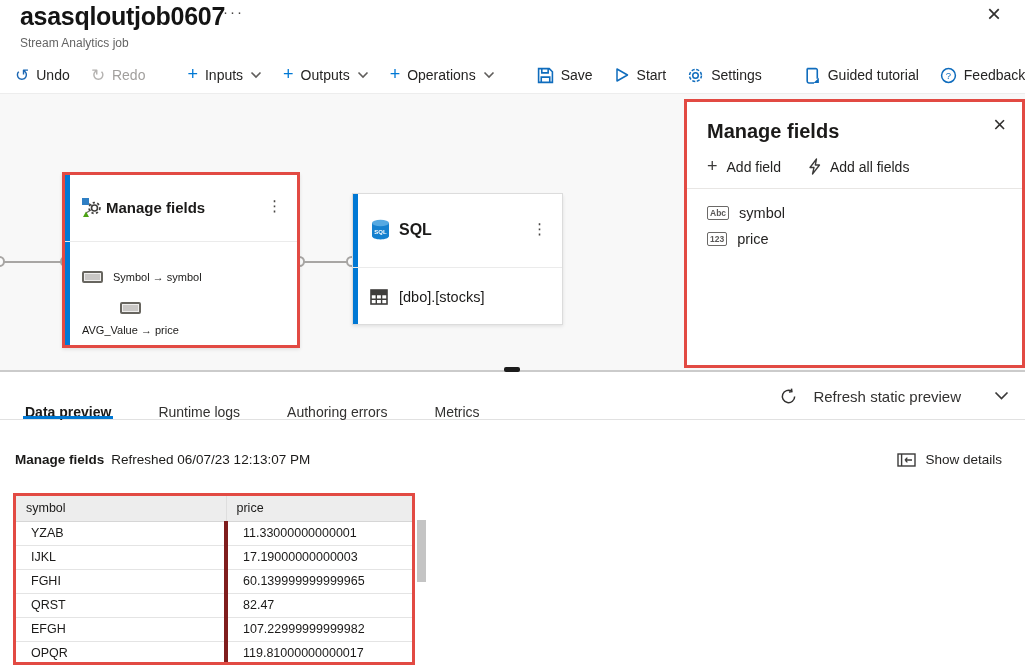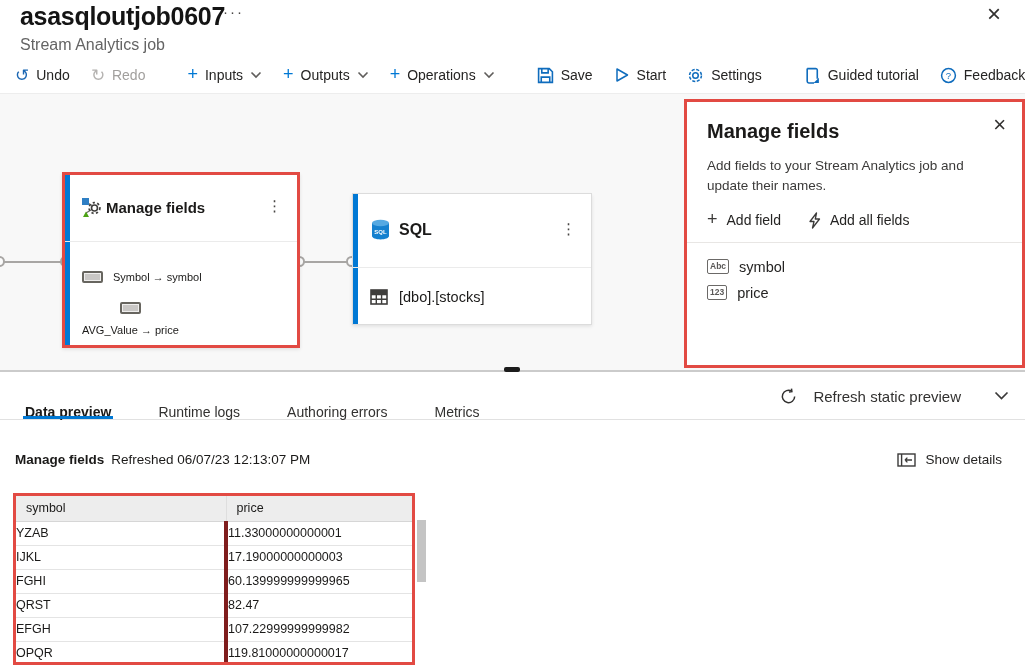--- a/index.html
+++ b/index.html
@@ -4,21 +4,21 @@
 <style>
   * { box-sizing: border-box; margin: 0; padding: 0; }
   html,body { width:1025px; height:671px; overflow:hidden; }
   body { font-family:"Liberation Sans", sans-serif; background:#fff; color:#201f1e; position:relative; }
 
   
   .header { position:absolute; top:0; left:0; right:0; height:57px; background:#fff; }
   .page-title { position:absolute; left:20px; top:2px; font-size:25px; font-weight:700; color:#141414; letter-spacing:-0.3px; }
   .more-dots { position:absolute; left:223px; top:3px; font-size:15px; color:#484644; letter-spacing:2px; cursor:pointer; }
   .page-close { position:absolute; right:24px; top:2px; font-size:24px; font-weight:300; color:#323130; cursor:pointer; line-height:1; }
-  .page-subtitle { position:absolute; left:20px; top:36px; font-size:16px; color:#646464; }
+  .page-subtitle { position:absolute; left:20px; top:36px; font-size:12px; color:#646464; }
 
   
   .toolbar { position:absolute; top:57px; left:0; right:0; height:37px; display:flex; align-items:center; padding-left:15px; background:#fff; border-bottom:1px solid #ededed; }
   .tb-item { display:flex; align-items:center; gap:7px; margin-right:21px; font-size:14px; color:#252423; cursor:pointer; white-space:nowrap; }
   .tb-item.disabled { color:#a19f9d; cursor:default; }
   .tb-divider { width:1px; height:23px; background:#d1d1d1; margin-right:21px; }
   .glyph-undo { font-size:17px; color:#1b67b3; line-height:1; }
   .glyph-redo { font-size:17px; color:#b5b3b1; line-height:1; transform:scaleX(-1); display:inline-block; }
   .glyph-plus { font-size:18px; color:#0078d4; font-weight:400; line-height:1; margin-top:-2px; }
   .chev { display:inline-block; }
@@ -32,21 +32,21 @@
 
   .mf-box { position:absolute; left:62px; top:78px; width:238px; height:176px; background:#fff; box-shadow:0 1.6px 3.6px rgba(0,0,0,.1); }
   .node-bar { position:absolute; left:0; top:0; bottom:0; width:5px; background:#0078d4; }
   .node-header { position:absolute; left:0; top:0; right:0; height:67px; border-bottom:1px solid #ebebeb; }
   .node-title { position:absolute; left:41px; top:24px; font-size:15px; font-weight:700; color:#1b1a19; }
   .node-kebab { position:absolute; right:15px; top:22px; font-size:15px; color:#484644; cursor:pointer; letter-spacing:0; }
   .mf-row { position:absolute; left:17px; display:flex; align-items:center; gap:10px; font-size:11px; color:#1b1a19; height:26px; }
   .rect-ic { width:21px; height:12px; border:2px solid #67655f; border-radius:2px; background:#c9c7c5; box-shadow:inset 0 0 0 1px #efeeed; flex:0 0 auto; }
   .mf-icon { position:absolute; left:16px; top:22px; }
 
-  .sql-node { position:absolute; left:352px; top:99px; width:240px; height:132px; background:#fff; border:1px solid #dcdcdc; box-shadow:0 1.6px 3.6px rgba(0,0,0,.1); }
+  .sql-node { position:absolute; left:352px; top:99px; width:211px; height:132px; background:#fff; border:1px solid #dcdcdc; box-shadow:0 1.6px 3.6px rgba(0,0,0,.1); }
   .sql-header { position:absolute; left:0; top:0; right:0; height:74px; border-bottom:1px solid #ebebeb; }
   .sql-title { position:absolute; left:46px; top:27px; font-size:16px; font-weight:700; color:#1b1a19; }
   .sql-row { position:absolute; left:17px; top:90px; display:flex; align-items:center; gap:11px; font-size:14.5px; color:#1b1a19; height:26px; }
   .sql-icon { position:absolute; left:16px; top:24px; }
 
   
   .panel { position:absolute; left:684px; top:5px; width:341px; height:269px; background:#fff; padding:16px 20px; }
   .panel-title { font-size:20px; font-weight:600; color:#1b1a19; margin-top:2px; }
   .panel-close { position:absolute; top:12px; right:16px; font-size:22px; font-weight:300; color:#323130; cursor:pointer; line-height:1; }
   .panel-desc { margin-top:13px; font-size:13.5px; line-height:1.5; color:#3b3a39; padding-right:34px; }
@@ -73,21 +73,21 @@
   .refresh-chev { margin-left:17px; display:flex; align-items:center; cursor:pointer; }
 
   .status-row { position:absolute; left:15px; top:80px; display:flex; align-items:baseline; gap:7px; font-size:13.5px; color:#1b1a19; }
   .status-node { font-weight:700; }
   .show-details { position:absolute; right:23px; top:80px; display:flex; align-items:center; gap:9px; font-size:13.5px; color:#252423; cursor:pointer;padding-left:10px; }
 
   .table-box { position:absolute; left:13px; top:121px; width:402px; height:172px; background:#fff; overflow:hidden; }
   table.preview { border-collapse:collapse; width:100%; table-layout:fixed; }
   .preview th { width:210px; height:25px; background:#ededed; font-size:12.5px; font-weight:400; color:#1b1a19; text-align:left; padding-left:10px; border-bottom:1px solid #d6d6d6; }
   .preview th + th { border-left:1px solid #dedede; width:auto; }
-  .preview td { height:24px; font-size:12.5px; color:#1b1a19; padding-left:0; border-bottom:1px solid #e4e4e4; white-space:nowrap; overflow:hidden; }
+  .preview td { height:24px; font-size:12.5px; color:#1b1a19; padding-left:15px; border-bottom:1px solid #e4e4e4; white-space:nowrap; overflow:hidden; }
   .preview td + td { border-left:4px solid #7f1d1d; }
   .vscroll { position:absolute; left:417px; top:148px; width:9px; height:62px; background:#c4c4c4; cursor:pointer; }
 
   svg { display:block; }
 </style>
 </head>
 <body>
 
 <div class="header">
   <div class="page-title">asasqloutjob0607</div>
@@ -215,21 +215,20 @@
         <path d="M1 5.6 H17 M1 10.2 H17 M6.3 1 V15 M11.6 1 V15" stroke="#3f3e3c" stroke-width="1.4"></path>
         <rect x="1" y="1" width="16" height="4.6" fill="#3f3e3c"></rect>
       </svg>
       <span>[dbo].[stocks]</span>
     </div>
   </div>
 
   <div class="panel hl-box">
     <div class="panel-title">Manage fields</div>
     <div class="panel-close">×</div>
-    <div class="panel-desc">Add fields to your Stream Analytics job and update their names.</div>
     <div class="panel-actions">
       <div class="panel-action">
         <span class="glyph-plus2">+</span>
         <span>Add field</span>
       </div>
       <div class="panel-action">
         <svg width="13" height="17" viewBox="0 0 13 17">
             <path d="M8.5 1 L2 9.5 h4 L4.5 16 L11.5 7 h-4.2 Z" fill="none" stroke="#3b3a39" stroke-width="1.3" stroke-linejoin="round"></path>
           </svg>
         <span>Add all fields</span>

